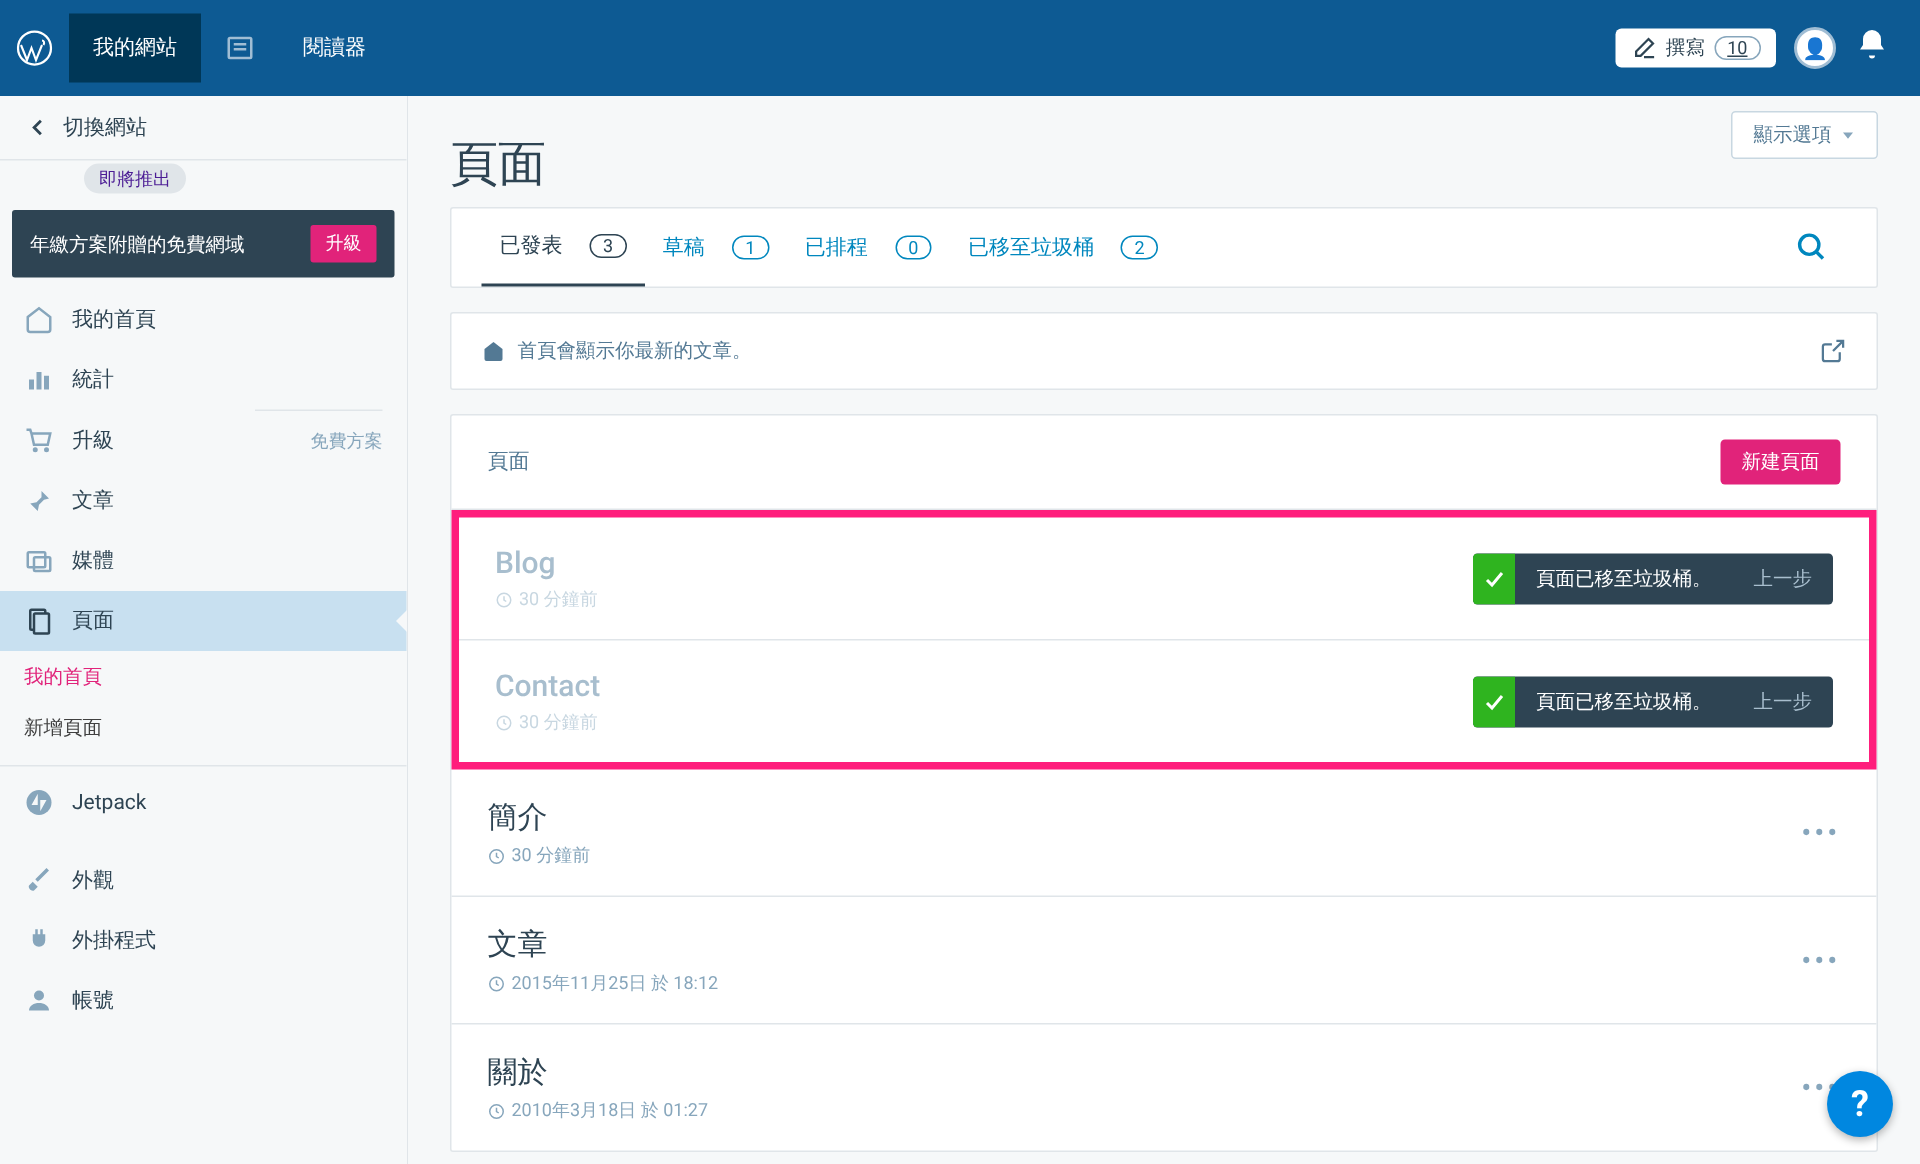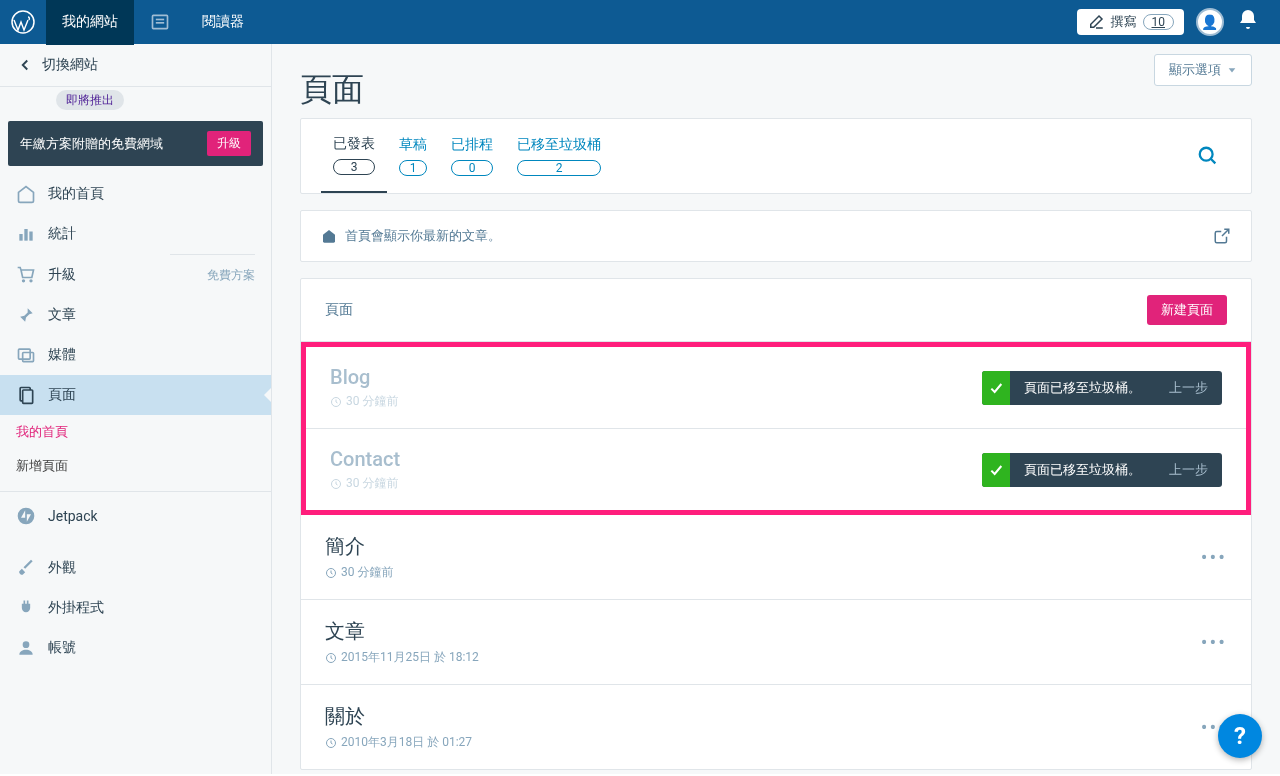--- a/index.html
+++ b/index.html
@@ -1,19 +1,19 @@
 <!DOCTYPE html>
 <html><head>
 <meta charset="utf-8">
 <style>
 * { margin: 0; padding: 0; box-sizing: border-box; }
 body { font-family: -apple-system, BlinkMacSystemFont, "Segoe UI", Roboto, sans-serif; font-size: 14px; color: #2e4453; background: #ffffff; overflow: hidden; }
 
 
-.topbar { height: 44px; background: #0d5a93; display: flex; align-items: center; color: #fff; position: relative; z-index: 100; }
+.topbar { height: 64px; background: #0d5a93; display: flex; align-items: center; color: #fff; position: relative; z-index: 100; }
 .topbar .wp-logo { width: 46px; height: 46px; display: flex; align-items: center; justify-content: center; }
 .topbar .nav-item { padding: 0 16px; height: 46px; display: flex; align-items: center; color: #fff; font-size: 14px; cursor: pointer; }
 .topbar .nav-item.active { background: #003757; }
 .topbar .right { margin-left: auto; display: flex; align-items: center; gap: 12px; padding-right: 16px; }
 .topbar .write-btn { background: #fff; border-radius: 4px; padding: 4px 10px; display: flex; align-items: center; gap: 6px; color: #2e4453; font-size: 13px; }
 .topbar .write-btn .count { border: 1px solid #87a6bc; border-radius: 12px; padding: 0 8px; font-size: 12px; text-decoration: underline; }
 .topbar .avatar { width: 28px; height: 28px; border-radius: 50%; background: #fff; border: 2px solid #a0bdd4; display: flex; align-items: center; justify-content: center; font-size: 14px; }
 .topbar .bell { width: 28px; height: 28px; color: #fff; }
 
 
@@ -47,21 +47,21 @@
 
 
 .content-inner { padding: 24px 28px; }
 .page-header h1 { font-size: 32px; font-weight: 400; color: #2e4453; margin-bottom: 6px; }
 .page-header p { font-size: 14px; color: #537994; margin-bottom: 20px; }
 
 .screen-options { position: absolute; top: 10px; right: 28px; background: #fff; border: 1px solid #c8d7e1; padding: 6px 14px; border-radius: 3px; font-size: 13px; color: #537994; cursor: pointer; display: flex; align-items: center; gap: 6px; }
 
 .card { background: #fff; border: 1px solid #e0e5e9; border-radius: 2px; margin-bottom: 16px; }
 .tabs { display: flex; align-items: center; padding: 0 20px; }
-.tab { padding: 16px 12px; display: flex; gap: 6px; color: #0087be; cursor: pointer; font-size: 14px; flex-direction: column; }
+.tab { padding: 16px 12px; display: flex; align-items: center; gap: 18px; color: #0087be; cursor: pointer; font-size: 14px; }
 .tab.active { color: #2e4453; border-bottom: 2px solid #2e4453; }
 .tab .count { border: 1px solid currentColor; border-radius: 12px; padding: 0 8px; font-size: 12px; min-width: 22px; text-align: center; }
 .tabs .search { margin-left: auto; padding: 12px; color: #0087be; cursor: pointer; }
 
 .info-bar { padding: 16px 20px; display: flex; align-items: center; justify-content: space-between; color: #537994; font-size: 13px; }
 .info-bar .left { display: flex; align-items: center; gap: 8px; }
 
 .list-header { padding: 16px 24px; display: flex; align-items: center; justify-content: space-between; border-bottom: 1px solid #e0e5e9; }
 .list-header .title { font-size: 14px; color: #537994; }
 .new-btn { background: #e1237a; color: #fff; padding: 6px 14px; border-radius: 3px; font-size: 13px; cursor: pointer; }

